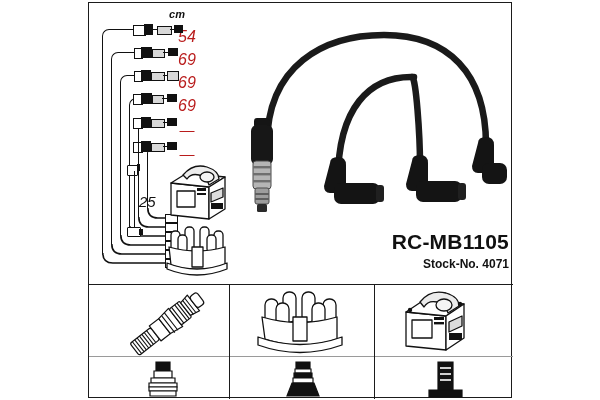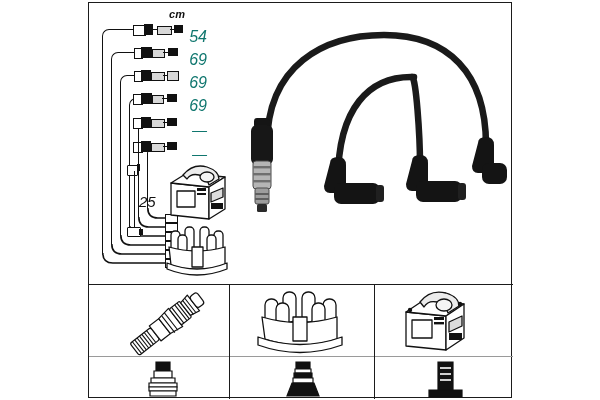--- a/index.html
+++ b/index.html
@@ -31,23 +31,23 @@
   .cm-label{
     position:absolute;
     left:80px;top:5px;
     font-size:11px;font-weight:bold;color:#111;
     letter-spacing:.2px;
   }
 
   .len{
     position:absolute;
     left:78px;
-    font-size:16px;color:#0f766e;
+    font-size:16px;color:#b91c1c;
     font-weight:400;
-    width:40px;text-align:right;
+    width:40px;text-align:center;
   }
   .len.dash{font-size:15px;}
   .wire-h{
     position:absolute;
     height:0;border-top:1.6px solid #111;
   }
   .wire-v{
     position:absolute;
     width:0;border-left:1.6px solid #111;
   }
@@ -302,20 +302,24 @@
         <rect x="182" y="156" width="46" height="21" rx="7" fill="#141414"></rect>
         <rect x="224" y="158" width="8" height="17" rx="3" fill="#202020"></rect>
       </g>
 
       <g>
         <path d="M244,118 q0,-6 8,-6 q8,0 8,8 l0,22 q0,6 -7,6 l-9,0 q-6,0 -6,-7 Z" fill="#141414"></path>
         <rect x="248" y="138" width="25" height="21" rx="7" fill="#141414"></rect>
       </g>
     </svg>
 
+    <div class="titleblock">
+      <div class="prodcode">RC-MB1105</div>
+      <div class="stockno">Stock-No. 4071</div>
+    </div>
 
     <div class="ctable">
       <div class="hline" style="top:0px;"></div>
       <div class="hline thin" style="top:72px;"></div>
       <div class="vline" style="left:140px;"></div>
       <div class="vline" style="left:285px;"></div>
 
       <div class="cell" style="left:22px;top:5px;width:116px;height:66px;">
         <svg width="116" height="66" viewBox="0 0 116 66">
           <g transform="rotate(-38 58 33)">

